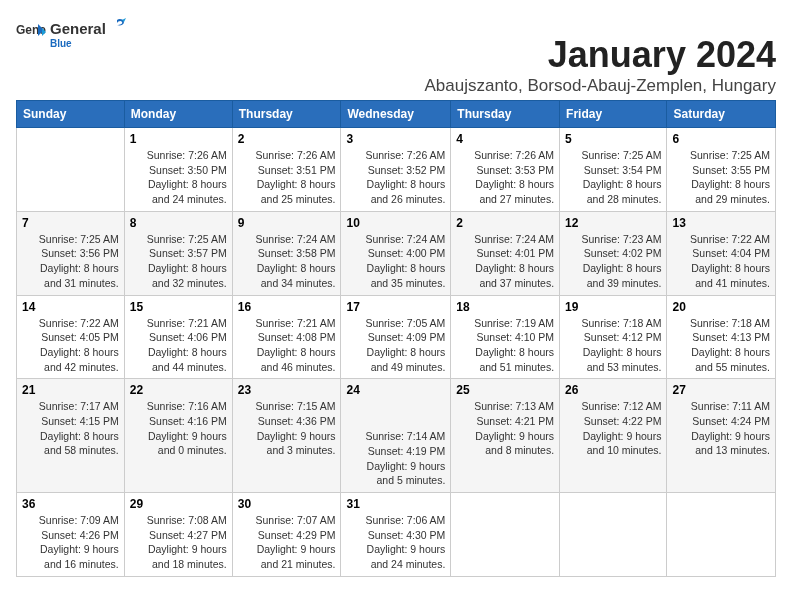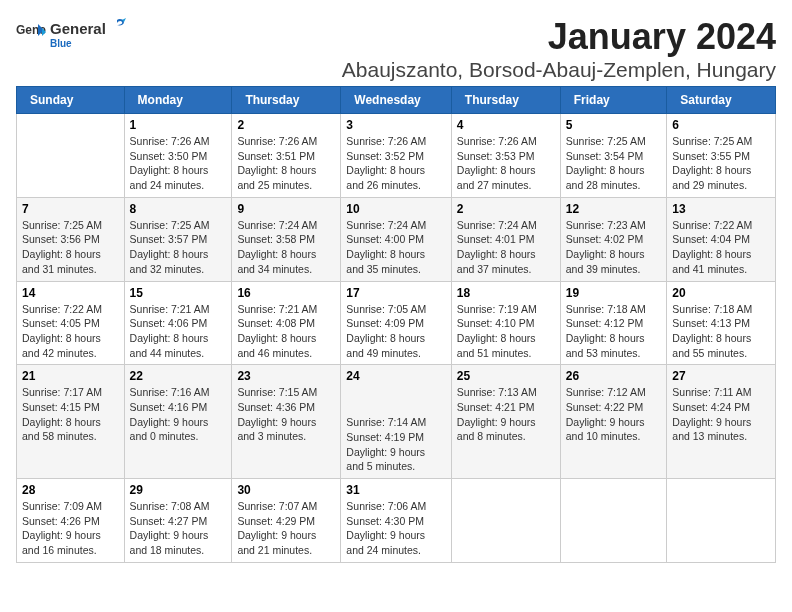--- a/index.html
+++ b/index.html
@@ -20,33 +20,33 @@
       display: flex;
       align-items: center;
       gap: 4px;
     }
     .logo-text-general { font-size: 15px; font-weight: bold; color: #333; }
     .logo-text-blue { font-size: 10px; font-weight: bold; color: #1a6abf; }
     .logo-icon {
       width: 30px;
       height: 24px;
     }
-    .title-block { text-align: right; }
+    .title-block { text-align: right; margin-top: 18px; }
     .month-title { font-size: 36px; font-weight: bold; color: #222; }
-    .location-title { font-size: 21px; color: #444; }
+    .location-title { font-size: 17px; color: #444; }
     .calendar {
       width: 100%;
       border-collapse: collapse;
       font-size: 11px;
     }
     .calendar th {
       background: #2a6ebb;
       color: #fff;
       text-align: left;
-      padding: 6px 13px;
+      padding: 6px 6px;
       font-size: 12px;
       font-weight: bold;
       border: 1px solid #1a5ca0;
     }
     .calendar td {
       border: 1px solid #ccc;
       vertical-align: top;
       padding: 4px 5px;
       width: 113px;
       min-height: 80px;
@@ -58,20 +58,21 @@
     .day-num {
       font-weight: bold;
       font-size: 12px;
       display: block;
       margin-bottom: 2px;
     }
     .day-info {
       color: #333;
       line-height: 1.4;
       font-size: 10.5px;
+      text-align: right;
     }
     .empty-cell { background: #fff !important; }
   </style>
 </head>
 <body>
 
 <div class="header-top">
   <div class="logo">
     <svg class="logo-icon" viewBox="0 0 30 24">
       <text x="0" y="12" font-size="12" font-weight="bold" fill="#333">General</text>
@@ -303,21 +304,21 @@
         <td>
           <span class="day-num">27</span>
           <div class="day-info" style="white-space: pre-line;">Sunrise: 7:11 AM
 Sunset: 4:24 PM
 Daylight: 9 hours
 and 13 minutes.</div>
         </td>
       </tr>
       <tr>
         <td>
-          <span class="day-num">28</span>
+          <span class="day-num">36</span>
           <div class="day-info" style="white-space: pre-line;">Sunrise: 7:09 AM
 Sunset: 4:26 PM
 Daylight: 9 hours
 and 16 minutes.</div>
         </td>
         <td>
           <span class="day-num">29</span>
           <div class="day-info" style="white-space: pre-line;">Sunrise: 7:08 AM
 Sunset: 4:27 PM
 Daylight: 9 hours

